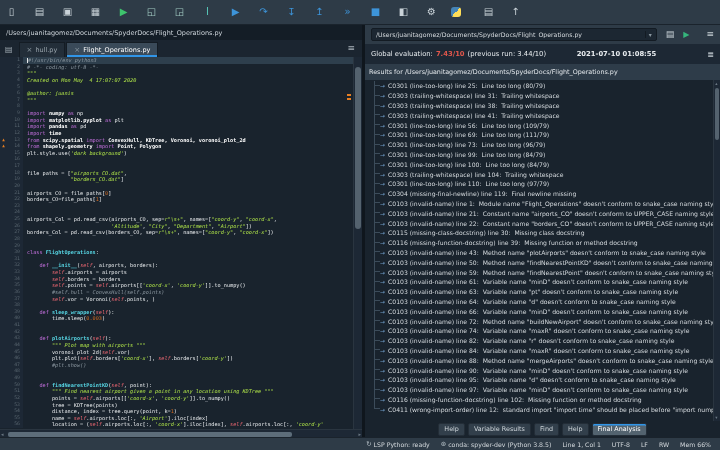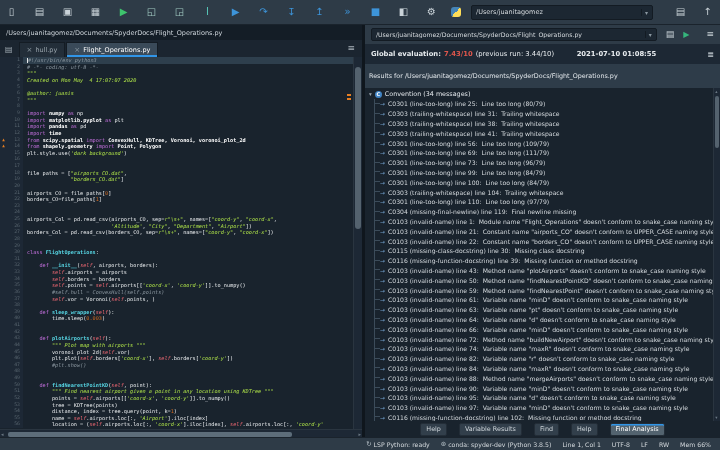--- a/index.html
+++ b/index.html
@@ -55,37 +55,37 @@
   .hs-arrow{position:absolute;top:0;font-size:5px;color:#6b7884;line-height:8px}
   .hs-arrow.l{left:1px}.hs-arrow.r{right:1px}
 
   
   .comborow{height:19px;flex:0 0 auto;background:#2e3b47;display:flex;align-items:center;gap:9px;padding:0 6px}
   .p-combo{flex:1;height:13px;background:#1c2732;border:1px solid #131b23;border-radius:2px;display:flex;align-items:center;justify-content:space-between;padding:0 4px;color:#d5dade;font-size:6.2px;white-space:nowrap;overflow:hidden}
   .p-combo span:first-child{overflow:hidden;text-overflow:clip}
   .picon{font-size:9px;color:#c9d2d8;line-height:1}
   .picon.play{color:#35b57c;font-size:8px}
   .evalrow{height:20px;flex:0 0 auto;background:#1d2834;display:flex;align-items:center;gap:3px;padding:0 6px;font-size:6.8px;color:#e8ecef;white-space:nowrap}
-  .eval-label{font-weight:bold}
+  .eval-label{font-weight:normal}
   .eval-score{color:#e2574c;font-weight:bold}
   .eval-date{font-weight:bold;margin-left:auto;padding-right:48px}
   .outicon{font-size:8px;color:#c9d2d8}
-  .resheader{height:24px;flex:0 0 auto;background:#2e3c49;display:flex;align-items:center;padding:0 4px;font-size:6.4px;color:#e2e7eb;white-space:nowrap;overflow:hidden}
+  .resheader{height:16px;flex:0 0 auto;background:#2e3c49;display:flex;align-items:center;padding:0 4px;font-size:6.4px;color:#e2e7eb;white-space:nowrap;overflow:hidden}
   .tree{flex:1;min-height:0;overflow:hidden;position:relative;padding-top:1px}
   .group-row{display:flex;align-items:center;height:10px;gap:3px;padding-left:4px;font-size:6.4px;color:#e2e7eb;white-space:nowrap}
   .chev{color:#9aa6ae;font-size:5.5px}
   .conv-icon{width:7px;height:7px;flex:0 0 auto;border-radius:50%;background:#4184c4;color:#fff;font-size:5px;line-height:7px;text-align:center;font-weight:bold}
   .msg{display:flex;align-items:center;height:9.8px;padding-left:15px;font-size:6.1px;color:#d5dade;white-space:pre;overflow:hidden;position:relative}
   .msg::before{content:"";position:absolute;left:9px;top:0;bottom:50%;width:5px;border-left:1px solid #3c4c5a;border-bottom:1px solid #3c4c5a}
   .msg:not(:last-child)::after{content:"";position:absolute;left:9px;top:50%;bottom:0;border-left:1px solid #3c4c5a}
   .msg-arrow{color:#6f9cc6;font-size:6px;margin-right:3px}
   .tree-scroll{position:absolute;top:0;right:0;bottom:0;width:7px;background:#1d2835;border-left:1px solid #2a3540}
   .tree-thumb{position:absolute;top:8px;right:1px;width:4px;height:52px;background:#54626e;border-radius:2px}
   .tree-sarrow{position:absolute;right:0.5px;font-size:4.5px;color:#6b7884;width:6px;text-align:center}
-  .panetabs{height:16px;flex:0 0 auto;display:flex;align-items:center;justify-content:center;gap:12px;background:#19232d}
+  .panetabs{height:16px;flex:0 0 auto;display:flex;align-items:center;justify-content:center;gap:3px;background:#19232d}
   .ptab{font-size:6.4px;color:#cfd6db;background:#323f4b;border:1px solid #232d37;border-radius:2px;padding:1.5px 5px;white-space:nowrap}
   .ptab.active{background:#53636f;color:#fff;box-shadow:inset 0 1.5px 0 #3095e8}
 
   
   .statusbar{height:13px;flex:0 0 auto;background:#2e3b47;border-top:1px solid #1a232c;display:flex;align-items:center;justify-content:flex-end;gap:11px;padding:0 9px;font-size:6.2px;color:#d5dade;white-space:nowrap}
   .sicon{font-size:6.5px;color:#b7c1c8;margin-right:2px}
   .sitem{display:flex;align-items:center}
 </style>
 </head>
 <body>
@@ -105,24 +105,20 @@
         <span class="tbicon" style="color: rgb(61, 148, 217);">▶</span>
         <span class="tbicon" style="color: rgb(61, 148, 217);">↷</span>
         <span class="tbicon" style="color: rgb(61, 148, 217);">↧</span>
         <span class="tbicon" style="color: rgb(61, 148, 217);">↥</span>
         <span class="tbicon" style="color: rgb(61, 148, 217);">»</span>
         <span class="tbicon" style="color: rgb(61, 148, 217);">■</span>
         <span class="tbicon" style="color: rgb(201, 210, 216);">◧</span>
         <span class="tbicon" style="color: rgb(201, 210, 216);">⚙</span>
       </div>
     <span class="pylogo"></span>
-    <div class="tb-combo">
-      <span>/Users/juanitagomez</span>
-      <span class="caret">▾</span>
-    </div>
     <div class="tb-right">
       <span class="tbicon">▤</span>
       <span class="tbicon">↑</span>
     </div>
   </div>
 
   <div class="main">
 
     <div class="left">
       <div class="pathbar">
@@ -231,25 +227,20 @@
         <span class="eval-label">Global evaluation:</span>
         <span class="eval-score">7.43/10</span>
         <span class="eval-prev">(previous run: 3.44/10)</span>
         <span class="eval-date">2021-07-10 01:08:55</span>
         <span class="outicon">≣</span>
       </div>
       <div class="resheader">
         <span>Results for /Users/juanitagomez/Documents/SpyderDocs/Flight_Operations.py</span>
       </div>
       <div class="tree">
-        <div class="group-row">
-          <span class="chev">▾</span>
-          <span class="conv-icon">C</span>
-          <span>Convention (34 messages)</span>
-        </div>
         <div id="msg-list">
             <div class="msg"><span class="msg-arrow">→</span><span class="msg-text">C0301 (line-too-long) line 25:  Line too long (80/79)</span></div>
             <div class="msg"><span class="msg-arrow">→</span><span class="msg-text">C0303 (trailing-whitespace) line 31:  Trailing whitespace</span></div>
             <div class="msg"><span class="msg-arrow">→</span><span class="msg-text">C0303 (trailing-whitespace) line 38:  Trailing whitespace</span></div>
             <div class="msg"><span class="msg-arrow">→</span><span class="msg-text">C0303 (trailing-whitespace) line 41:  Trailing whitespace</span></div>
             <div class="msg"><span class="msg-arrow">→</span><span class="msg-text">C0301 (line-too-long) line 56:  Line too long (109/79)</span></div>
             <div class="msg"><span class="msg-arrow">→</span><span class="msg-text">C0301 (line-too-long) line 69:  Line too long (111/79)</span></div>
             <div class="msg"><span class="msg-arrow">→</span><span class="msg-text">C0301 (line-too-long) line 73:  Line too long (96/79)</span></div>
             <div class="msg"><span class="msg-arrow">→</span><span class="msg-text">C0301 (line-too-long) line 99:  Line too long (84/79)</span></div>
             <div class="msg"><span class="msg-arrow">→</span><span class="msg-text">C0301 (line-too-long) line 100:  Line too long (84/79)</span></div>

